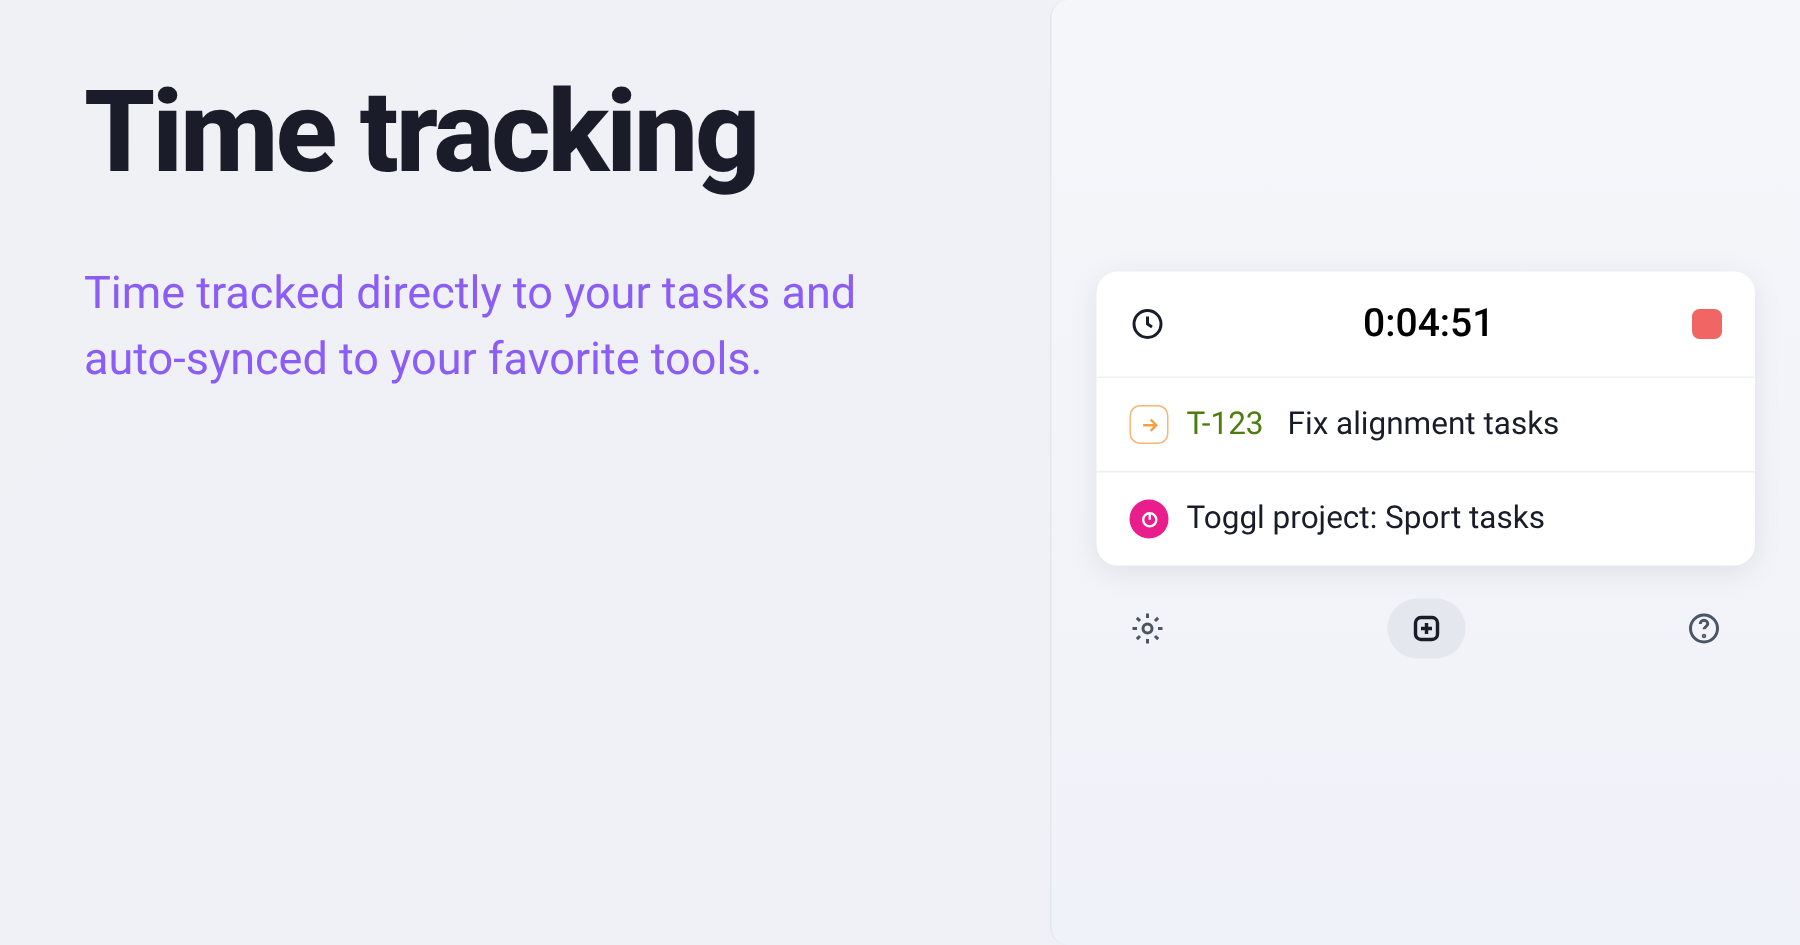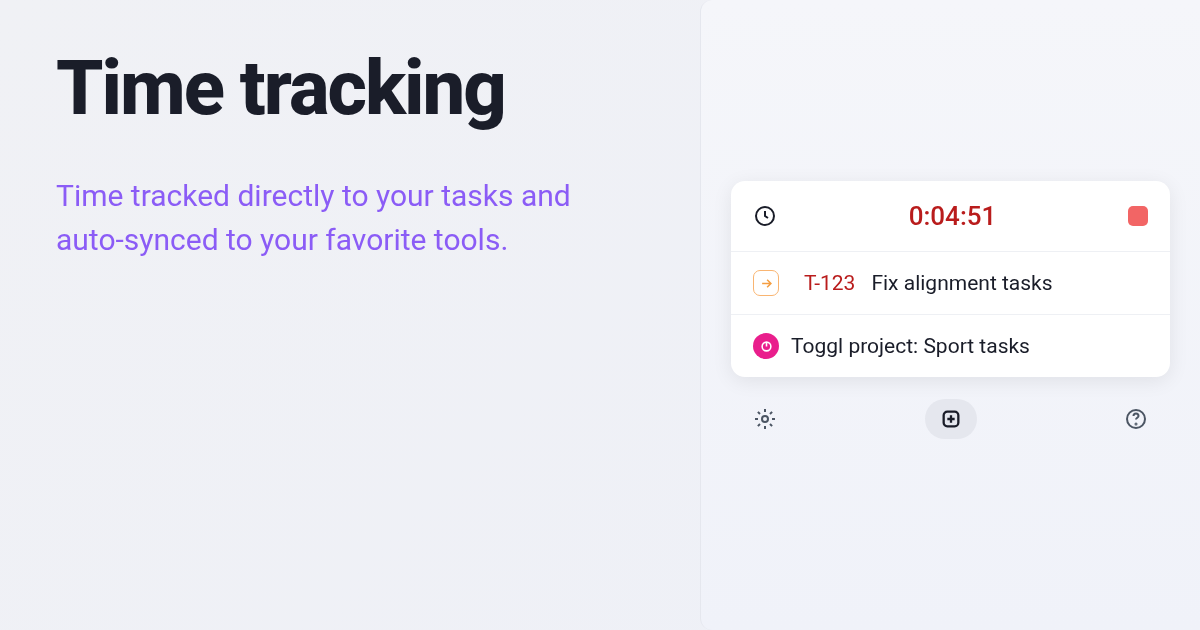--- a/index.html
+++ b/index.html
@@ -79,21 +79,21 @@
       border-bottom: 1px solid #eef0f4;
     }
     .clock-icon {
       width: 24px;
       height: 24px;
       color: #1a1d29;
     }
     .timer-display {
       font-size: 26px;
       font-weight: 500;
-      color: #b91c1c;
+      color: #000000;
       flex: 1;
       text-align: center;
     }
     .stop-button {
       width: 20px;
       height: 20px;
       background: #f26565;
       border-radius: 5px;
       border: none;
       cursor: pointer;
@@ -115,23 +115,22 @@
       display: flex;
       align-items: center;
       justify-content: center;
       flex-shrink: 0;
     }
     .task-icon-orange {
       border: 1.5px solid #f9b572;
       color: #f59e42;
     }
     .task-id {
-      color: #b91c1c;
+      color: #4d7c0f;
       font-size: 21px;
-      margin-left: 13px;
     }
     .task-title {
       color: #1a1d29;
       font-size: 21px;
       margin-left: 4px;
     }
     .toggl-icon {
       width: 26px;
       height: 26px;
       border-radius: 50%;

